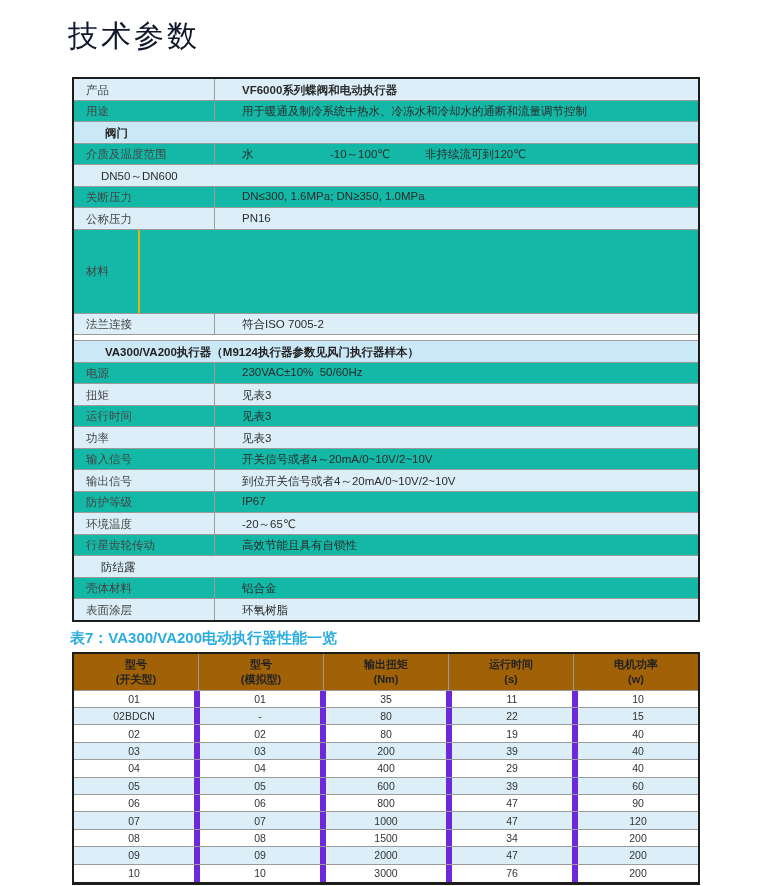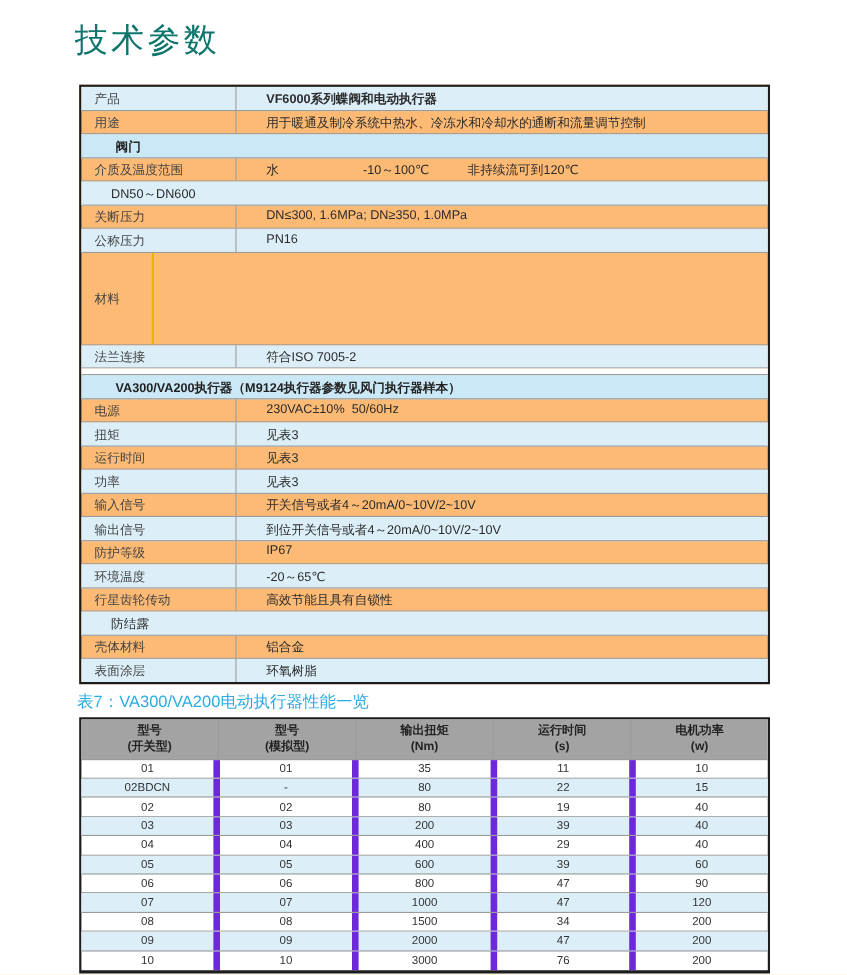--- a/index.html
+++ b/index.html
@@ -5,26 +5,26 @@
   * { margin:0; padding:0; box-sizing:border-box; }
   html,body { background:#ffffff; }
   body {
     width:770px; height:886px; position:relative; overflow:hidden;
     font-family:"Liberation Sans","DejaVu Sans",sans-serif;
     color:#333;
   }
   .page-title {
     position:absolute; left:68px; top:16px;
     font-size:30px; font-weight:500; letter-spacing:3px;
-    color:#0f766e;
+    color:#0f172a;
   }
   
   .spec-table {
     position:absolute; left:72px; top:77px; width:628px;
-    border:2px solid #1c1c1c; background:#fdba74;
+    border:2px solid #1c1c1c; background:#14b8a6;
   }
   .s-row { display:flex; align-items:stretch; border-bottom:1px solid #9b9b9b; min-height:20px; font-size:11.5px; }
   .spec-table > .s-row:last-child, .spec-table > .s-spacer:last-child { border-bottom:none; }
   .shaded { background:#DCEFF9; }
   .s-section { background:#CBE8F6; }
   .s-section-label { font-weight:bold; color:#222; padding:3.5px 0 2px 12px;margin-left:19px; }
   .s-label { width:141px; flex-shrink:0; padding:3.5px 0 2px 12px; border-right:1px solid #9b9b9b; color:#444; }
   .s-value { flex:1; padding:3.5px 0 2px 27px; color:#2b2b2b; white-space:pre; }
   .bold { font-weight:bold; }
   .s-v3 { display:inline-block; }
@@ -34,27 +34,27 @@
   .s-group-label { width:66px; flex-shrink:0; border-right:2px solid #eab308; display:flex; align-items:center; padding-left:12px; color:#444; }
   .s-group-rows { flex:1; display:flex; flex-direction:column; }
   .s-subrow { flex:1; display:flex; border-bottom:1px solid #9b9b9b; }
   .s-subrow:last-child { border-bottom:none; }
   .s-sublabel { width:74px; flex-shrink:0; padding:3.5px 0 2px 8px; border-right:1px solid #9b9b9b; color:#444; display:flex; align-items:center; }
   .s-subvalue { flex:1; padding:3.5px 0 2px 27px; color:#2b2b2b; display:flex; align-items:center; }
   .s-spacer { height:6px; background:#fff; border-bottom:1px solid #9b9b9b; }
   
   .perf-title {
     position:absolute; left:70px; top:629px;
-    font-size:15px; font-weight:normal; color:#2BACE2;
+    font-size:15px; font-weight:bold; color:#2BACE2;
   }
   .perf-table {
     position:absolute; left:72px; top:652px; width:628px;
     border:2px solid #1c1c1c; border-bottom-width:3px; background:#fff;
   }
-  .p-header-row { display:flex; border-bottom:1px solid #9b9b9b; background:#a3a3a3;align-items:center; }
+  .p-header-row { display:flex; border-bottom:1px solid #9b9b9b; background:#a16207;align-items:center; }
   .p-head {
     flex:1; display:flex; flex-direction:column; align-items:center; justify-content:center;
     padding:3px 0; border-right:1px solid #9b9b9b;
     font-size:11px; font-weight:bold; color:#222; line-height:1.35; text-align:center;
   }
   .p-head:last-child { border-right:none; }
   .p-row { display:flex; border-bottom:1px solid #9b9b9b; height:17.4px; }
   .p-row:last-child { border-bottom:none; }
   .p-cell {
     flex:1; display:flex; align-items:center; justify-content:center;

